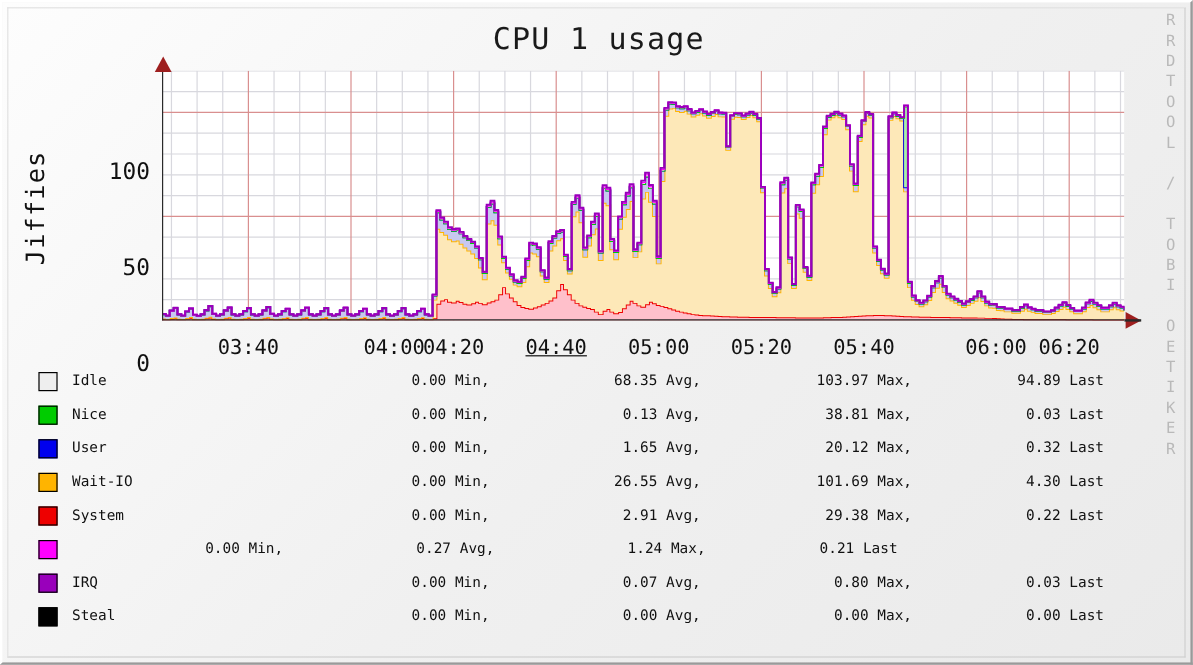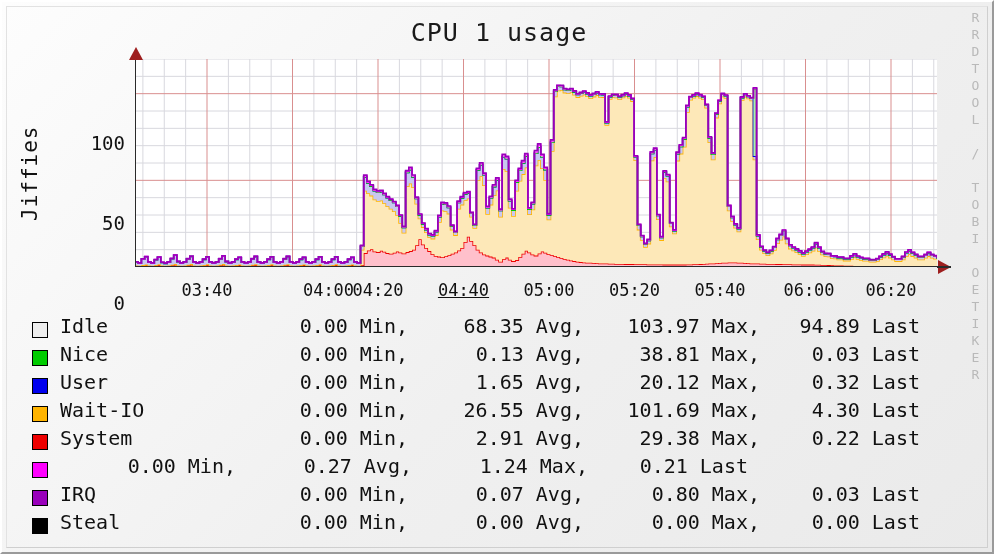--- a/index.html
+++ b/index.html
@@ -98,24 +98,24 @@
   }
 
   
   #legend{
     position:absolute;
     left:30px;top:308px;
     width:940px;
   }
   .legend-row{
     display:flex;
-    align-items:flex-end;
+    align-items:flex-start;
     height:28px;
     white-space:pre;
-    font-size:20px;
+    font-size:12px;
     color:#111;
   }
   .swatch{
     width:16px;height:16px;
     box-sizing:border-box;
     border:1px solid #000;
     margin-right:12px;
     flex:0 0 auto;
   }
   .lg-name{
@@ -228,21 +228,21 @@
     </div>
 
   <div id="xticks">
       <div class="xtick" style="left: 72px;">03:40</div>
       <div class="xtick" style="left: 157.5px; margin-left: 36px;">04:00</div>
       <div class="xtick" style="left: 243px;">04:20</div>
       <div class="xtick" style="left: 328.5px; text-decoration: underline;">04:40</div>
       <div class="xtick" style="left: 414px; text-align: right;">05:00</div>
       <div class="xtick" style="left: 499.5px;">05:20</div>
       <div class="xtick" style="left: 585px;">05:40</div>
-      <div class="xtick" style="left: 674px;">06:00</div>
+      <div class="xtick" style="left: 695px;">06:00</div>
       <div class="xtick" style="left: 756px;">06:20</div>
     </div>
 
   <div id="legend">
       <div class="legend-row"><span class="swatch" style="background: rgb(238, 238, 238);"></span><span class="lg-name">Idle</span><span class="lg-min">0.00 Min,</span><span class="lg-avg">68.35 Avg,</span><span class="lg-max">103.97 Max,</span><span class="lg-last">94.89 Last</span></div>
       <div class="legend-row"><span class="swatch" style="background: rgb(0, 204, 0);"></span><span class="lg-name">Nice</span><span class="lg-min">0.00 Min,</span><span class="lg-avg">0.13 Avg,</span><span class="lg-max">38.81 Max,</span><span class="lg-last">0.03 Last</span></div>
       <div class="legend-row"><span class="swatch" style="background: rgb(0, 0, 238);"></span><span class="lg-name">User</span><span class="lg-min">0.00 Min,</span><span class="lg-avg">1.65 Avg,</span><span class="lg-max">20.12 Max,</span><span class="lg-last">0.32 Last</span></div>
       <div class="legend-row"><span class="swatch" style="background: rgb(255, 180, 0);"></span><span class="lg-name">Wait-IO</span><span class="lg-min">0.00 Min,</span><span class="lg-avg">26.55 Avg,</span><span class="lg-max">101.69 Max,</span><span class="lg-last">4.30 Last</span></div>
       <div class="legend-row"><span class="swatch" style="background: rgb(238, 0, 0);"></span><span class="lg-name">System</span><span class="lg-min">0.00 Min,</span><span class="lg-avg">2.91 Avg,</span><span class="lg-max">29.38 Max,</span><span class="lg-last">0.22 Last</span></div>
       <div class="legend-row"><span class="swatch" style="background: rgb(255, 0, 255);"></span><span class="lg-min">0.00 Min,</span><span class="lg-avg">0.27 Avg,</span><span class="lg-max">1.24 Max,</span><span class="lg-last">0.21 Last</span></div>

